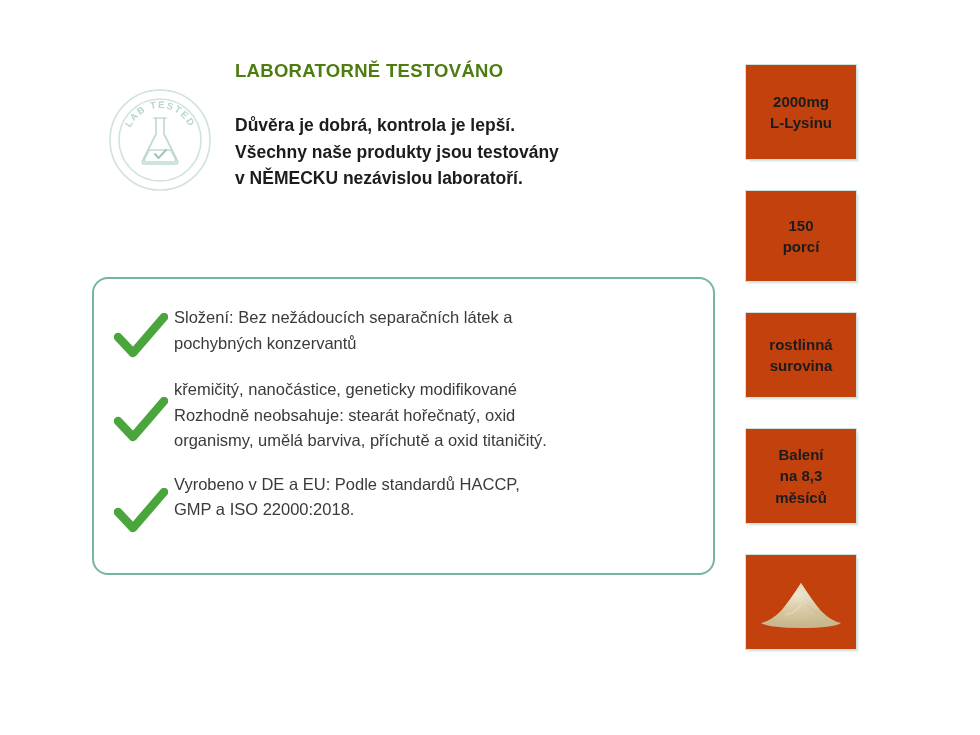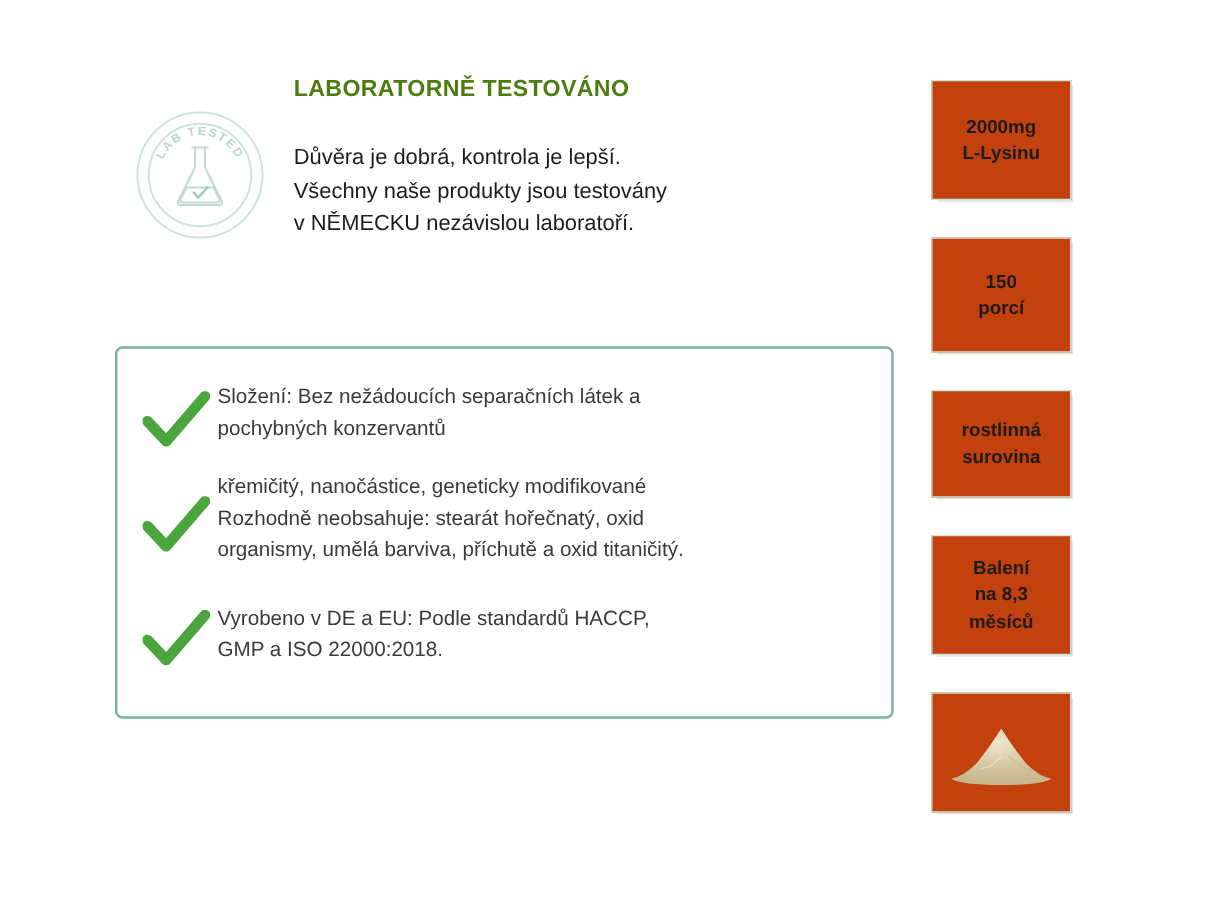--- a/index.html
+++ b/index.html
@@ -43,52 +43,52 @@
   .headline {
     font-size: 18.5px;
     font-weight: 700;
     letter-spacing: 0.3px;
     color: #4d7c0f;
     margin: 0 0 30px 0;
     line-height: 1.2;
   }
   .subhead {
     font-size: 17.5px;
-    font-weight: 400;
+    font-weight: 700;
     color: #1c1c1c;
     line-height: 1.52;
     margin: 0;
   }
   .subhead .ln { display: block; white-space: nowrap; }
 
   
   .feature-box {
     position: absolute;
     left: 92px;
     top: 277px;
     width: 623px;
     height: 298px;
     box-sizing: border-box;
     border: 2.2px solid #76b79b;
-    border-radius: 6px;
+    border-radius: 16px;
     background: #ffffff;
   }
 
   .bullets {
     position: absolute;
     left: 20px;
     top: 24px;
     right: 18px;
   }
   .bullet {
     display: flex;
     align-items: flex-start;
     margin-bottom: 16px;
   }
-  .bullet:last-child { margin-bottom: 0; align-items: flex-end; }
+  .bullet:last-child { margin-bottom: 0; }
 
   .check {
     flex: 0 0 auto;
     width: 54px;
     height: 46px;
     margin-right: 6px;
     position: relative;
   }
   .check svg {
     display: block;

